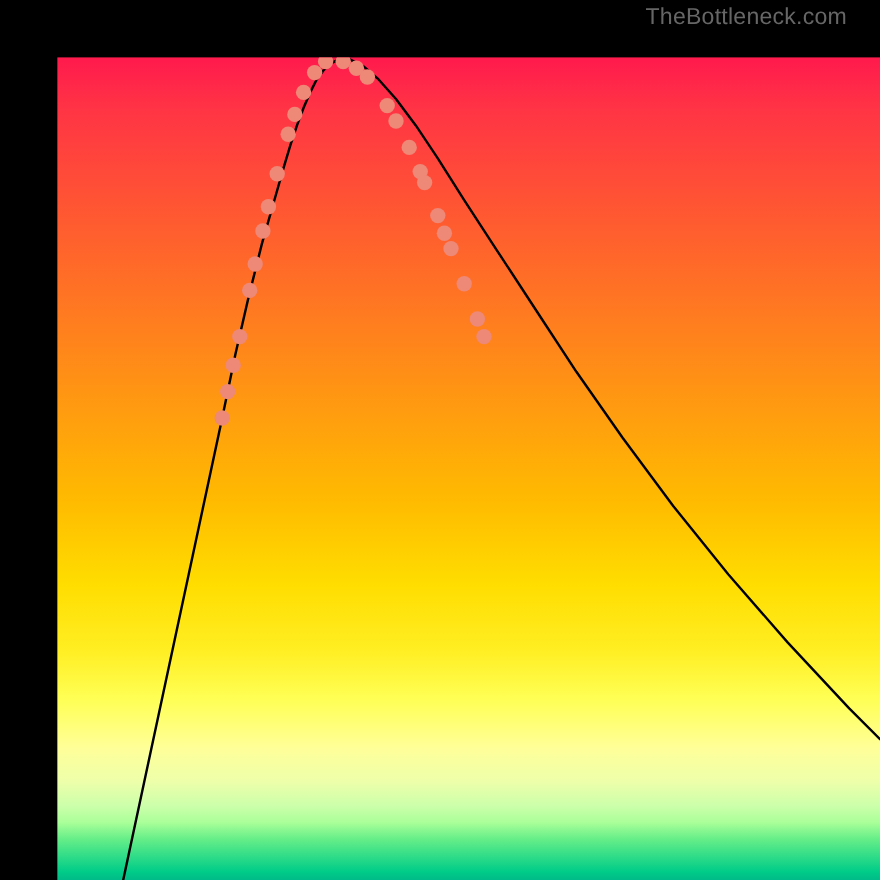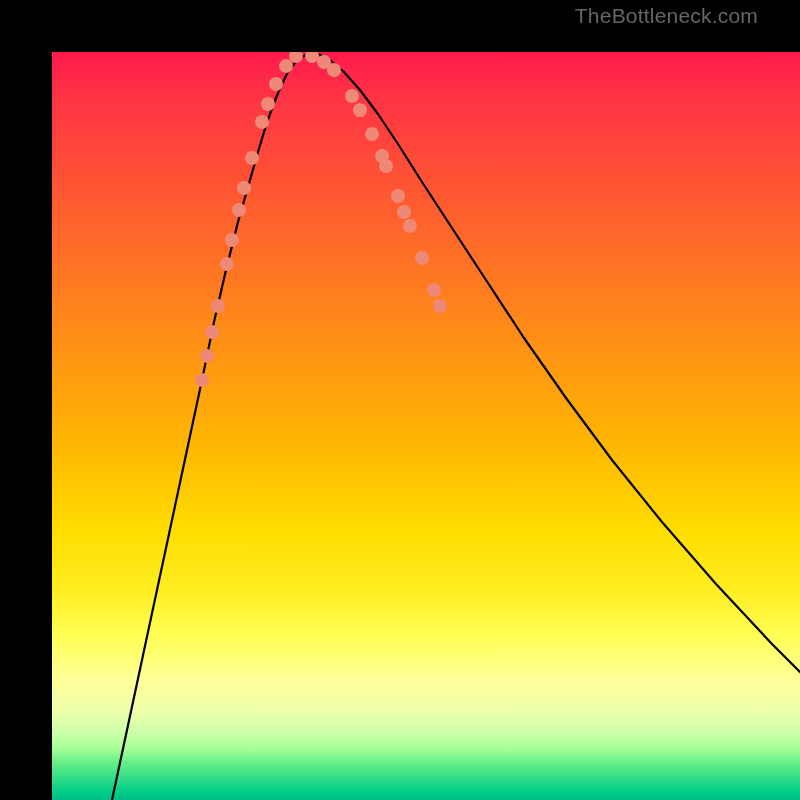--- a/index.html
+++ b/index.html
@@ -58,21 +58,21 @@
   .curve-svg {
     position: absolute;
     left: 0;
     top: 0;
     width: 748px;
     height: 748px;
   }
   .watermark {
     position: absolute;
     top: 4px;
-    right: 42px;
+    right: 30px;
     color: #666666;
     font-size: 21px;
     font-weight: 500;
     letter-spacing: 0.2px;
     font-family: Arial, Helvetica, sans-serif;
   }
 </style>
 </head>
 <body>
 

